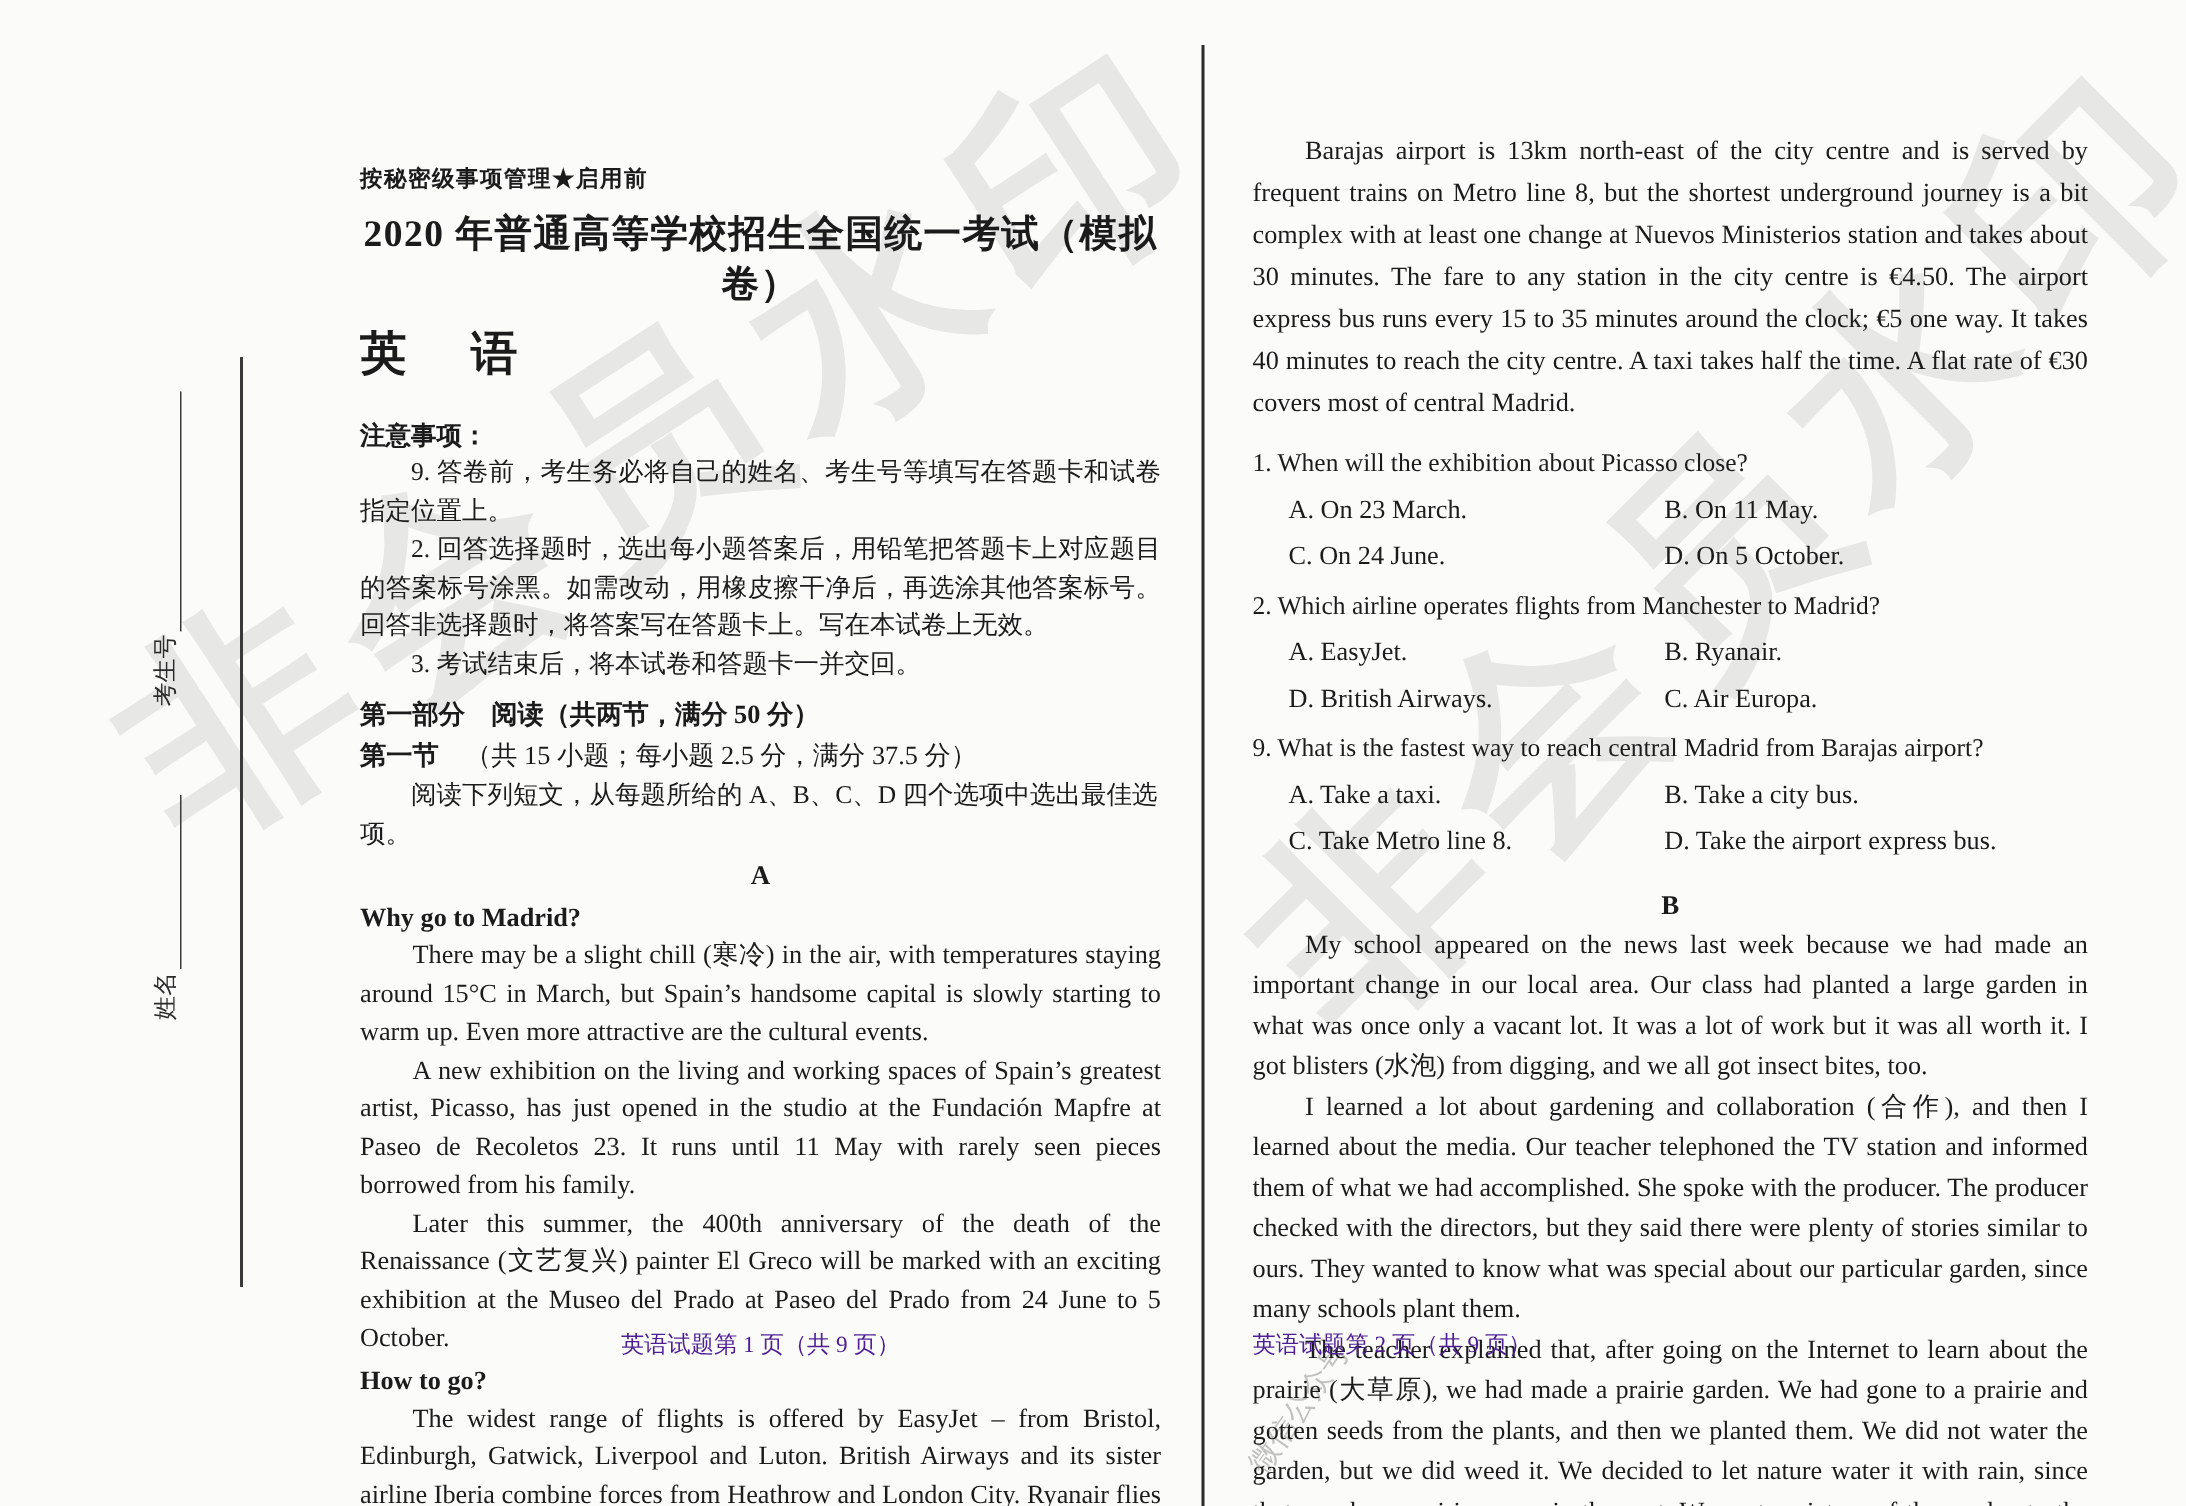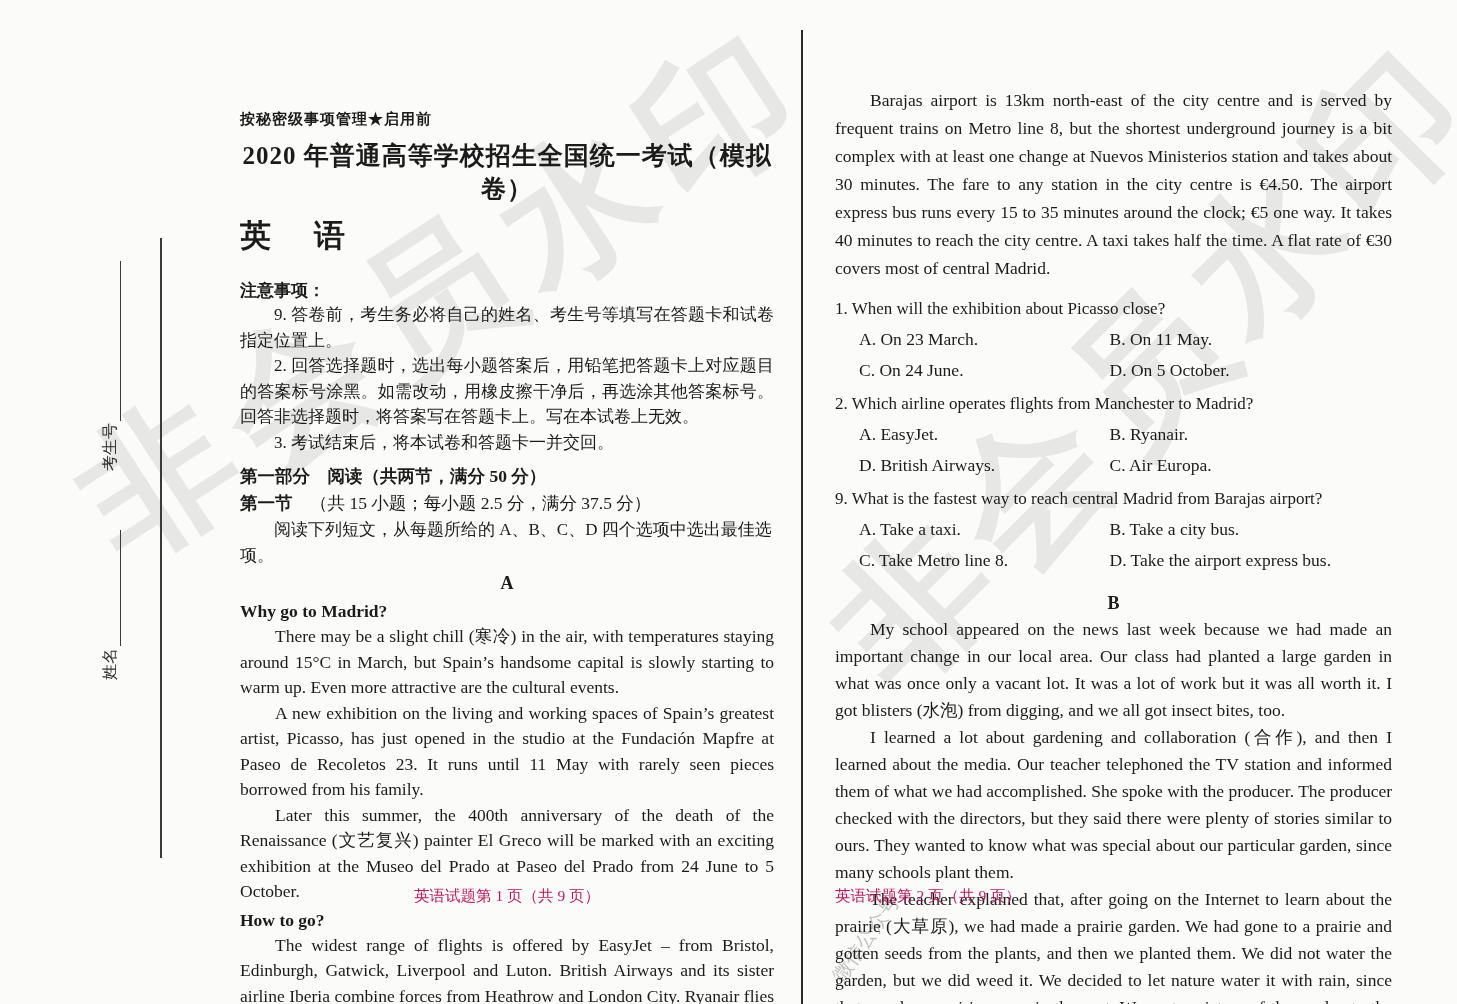--- a/index.html
+++ b/index.html
@@ -39,21 +39,21 @@
   .p-heading{font-weight:bold;font-size:17.5px;line-height:26px;margin-top:2px;}
   .para{font-size:17.5px;line-height:25.5px;text-indent:2em;text-align:justify;margin:0;}
   .para-r{font-size:17.5px;line-height:28px;text-indent:2em;text-align:justify;margin:0;}
   .para-b{font-size:17.5px;line-height:27px;text-indent:2em;text-align:justify;margin:0;}
 
   .questions{margin-top:14px;}
   .q-text{font-size:17px;line-height:25px;margin-top:8px;}
   .opt-grid{display:grid;grid-template-columns:47% 53%;padding-left:24px;}
   .opt{font-size:17.5px;line-height:25px;margin-top:6px;}
 
-  .footer{position:absolute;top:886px;font-size:15.5px;color:#be185d;}
+  .footer{position:absolute;top:886px;font-size:15.5px;color:#4c1d95;}
   .footer-left{left:240px;width:534px;text-align:center;}
   .footer-right{left:33px;width:557px;text-align:left;}
 
   .wm-large{position:absolute;font-size:150px;font-weight:bold;letter-spacing:16px;
     white-space:nowrap;color:rgba(70,70,70,0.11);pointer-events:none;
     font-family:"Liberation Sans","DejaVu Sans",sans-serif;}
   #wm-left{left:30px;top:195px;transform:rotate(-33deg);}
   #wm-right{left:-62px;top:265px;transform:rotate(-45deg);}
   .wm-small{position:absolute;font-size:20px;color:rgba(60,60,60,0.30);white-space:nowrap;
     pointer-events:none;font-family:"Liberation Sans","DejaVu Sans",sans-serif;}

